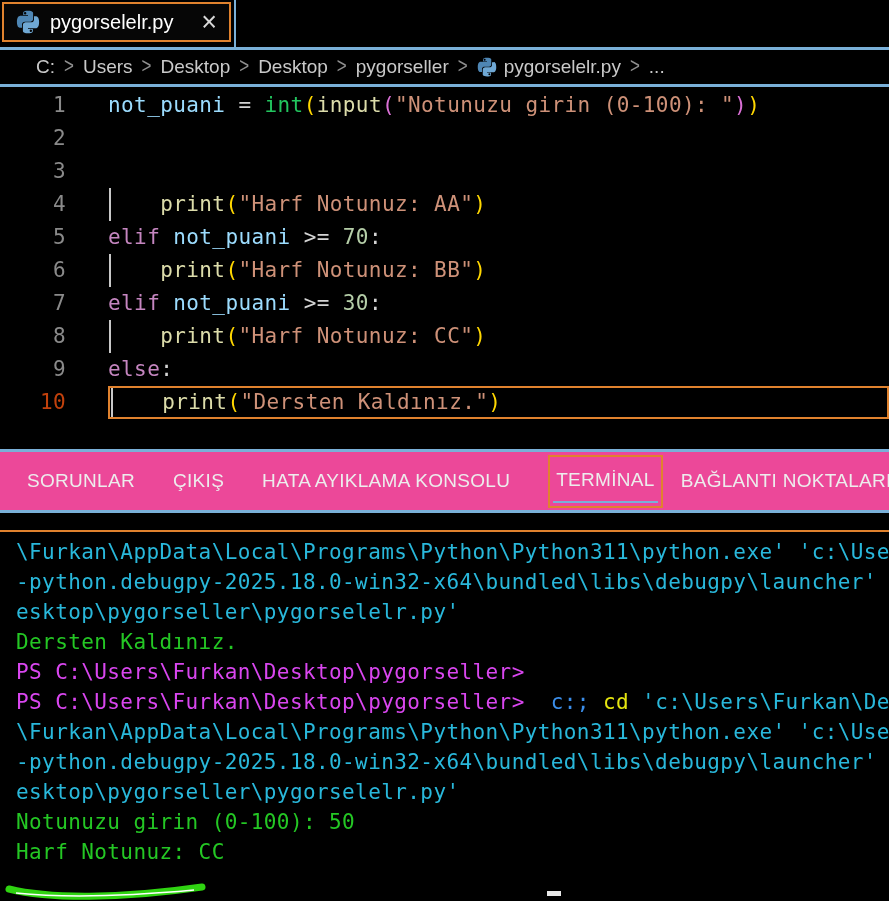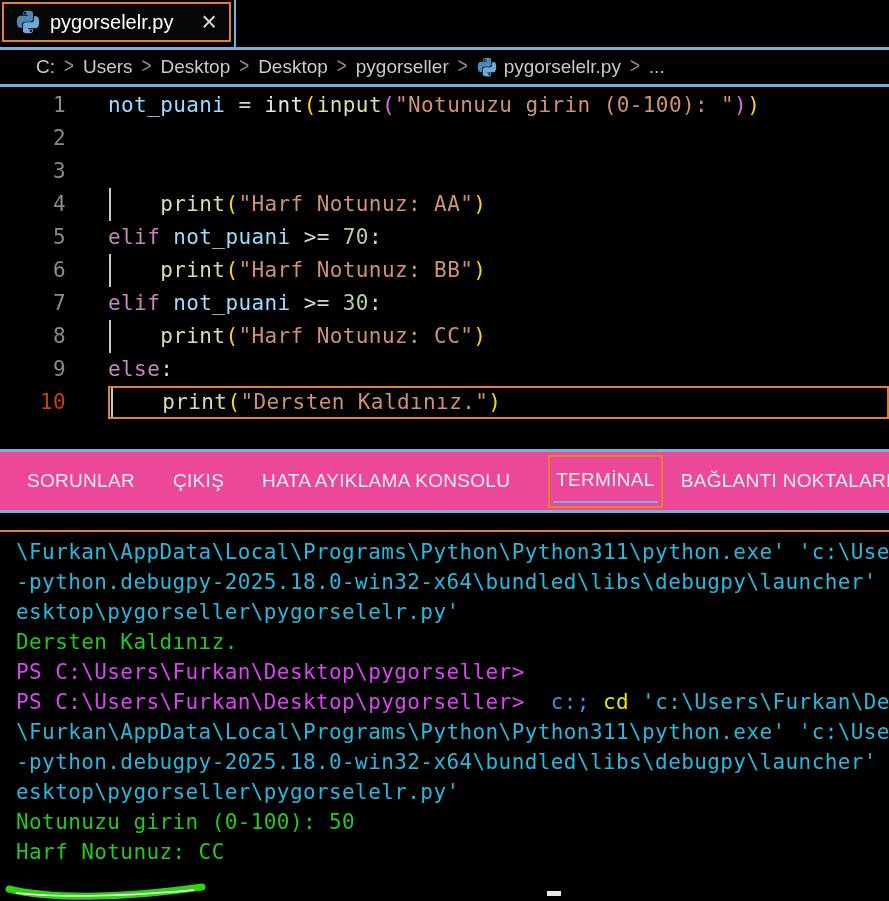--- a/index.html
+++ b/index.html
@@ -26,21 +26,21 @@
 
   
   .editor{height:362px;background:#000;padding-top:2px;box-sizing:border-box;overflow:hidden;}
   .code-row{display:flex;height:33px;font-family:"DejaVu Sans Mono",monospace;
             font-size:21px;line-height:33px;letter-spacing:0.4px;}
   .gutter{width:66px;flex:none;text-align:right;color:#8a8a8a;}
   .gutter.active{color:#c2410c;}
   .codewrap{flex:1;margin-left:42px;white-space:pre;position:relative;height:33px;box-sizing:border-box;}
   .codewrap.guide::before{content:"";position:absolute;left:1px;top:0;bottom:0;width:1.5px;background:#c8c8c8;}
   .code-row.current .codewrap{border:2px solid #e0822e;line-height:29px;}
-  .tk-var{color:#9CDCFE}.tk-op{color:#d4d4d4}.tk-type{color:#e5e5e5}.tk-fn{color:#DCDCAA}
+  .tk-var{color:#9CDCFE}.tk-op{color:#d4d4d4}.tk-type{color:#22c55e}.tk-fn{color:#DCDCAA}
   .tk-str{color:#CE9178}.tk-num{color:#B5CEA8}.tk-kw{color:#C586C0}.tk-pg{color:#FFD700}.tk-pp{color:#DA70D6}
 
   
   .paneltabs{height:58px;display:flex;align-items:center;padding-left:27px;background:#ec4899;
              font-size:19px;color:#ededed;letter-spacing:0.3px;white-space:nowrap;}
   .ptab{margin-right:38px;cursor:pointer;}
   .ptab.active{border:2px solid #e0822e;margin-right:18px;padding:12px 6px 15px 6px;position:relative;}
   .ptab.active::after{content:"";position:absolute;left:3px;right:3px;bottom:3px;height:2px;background:#7ab0d8;}
 
   .gap{height:17px;background:#000;}

